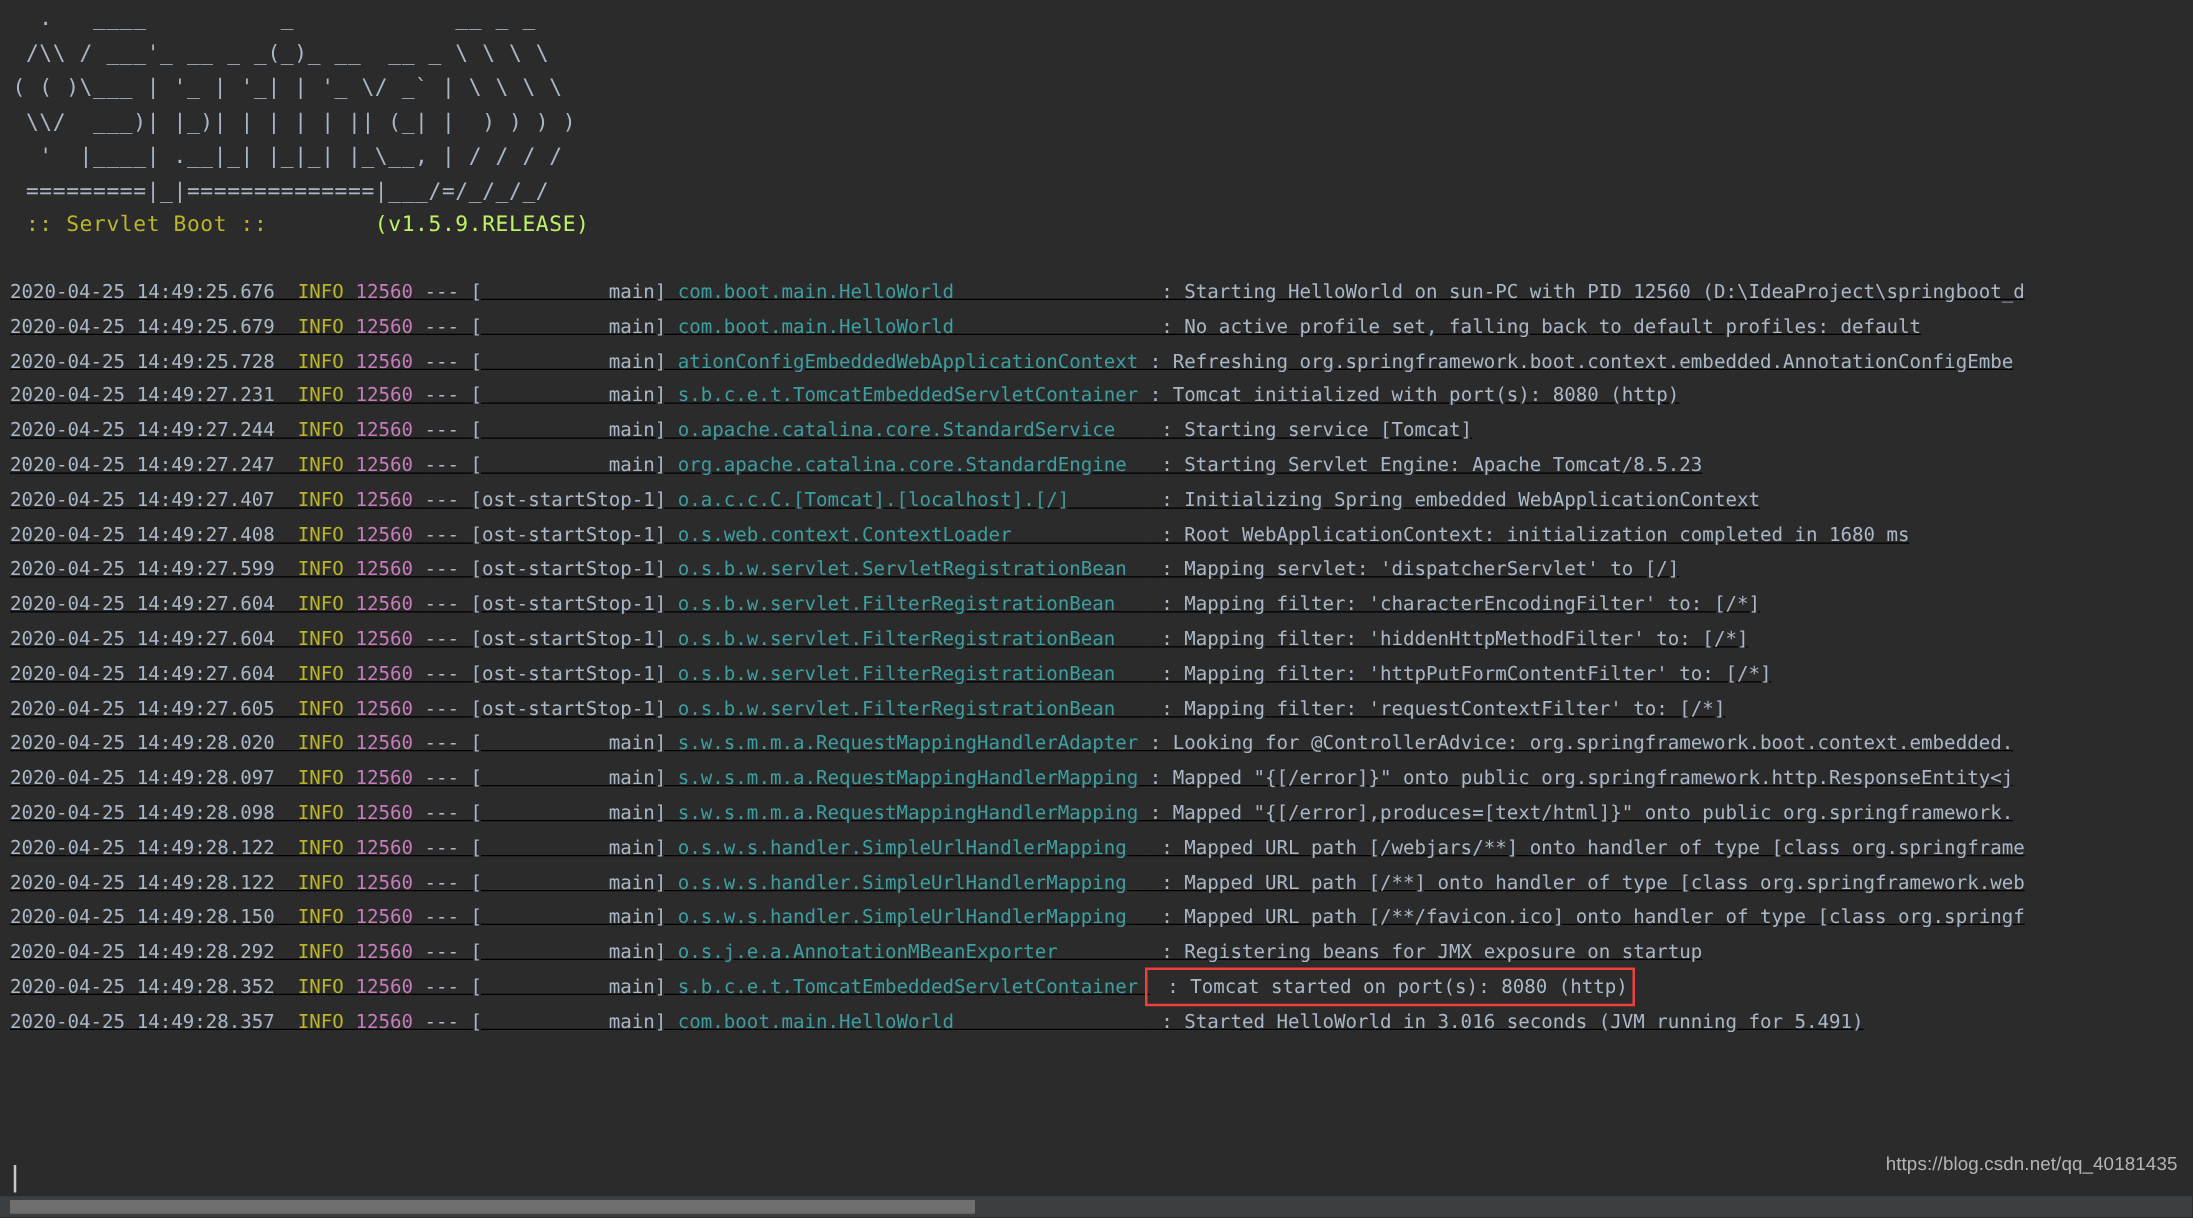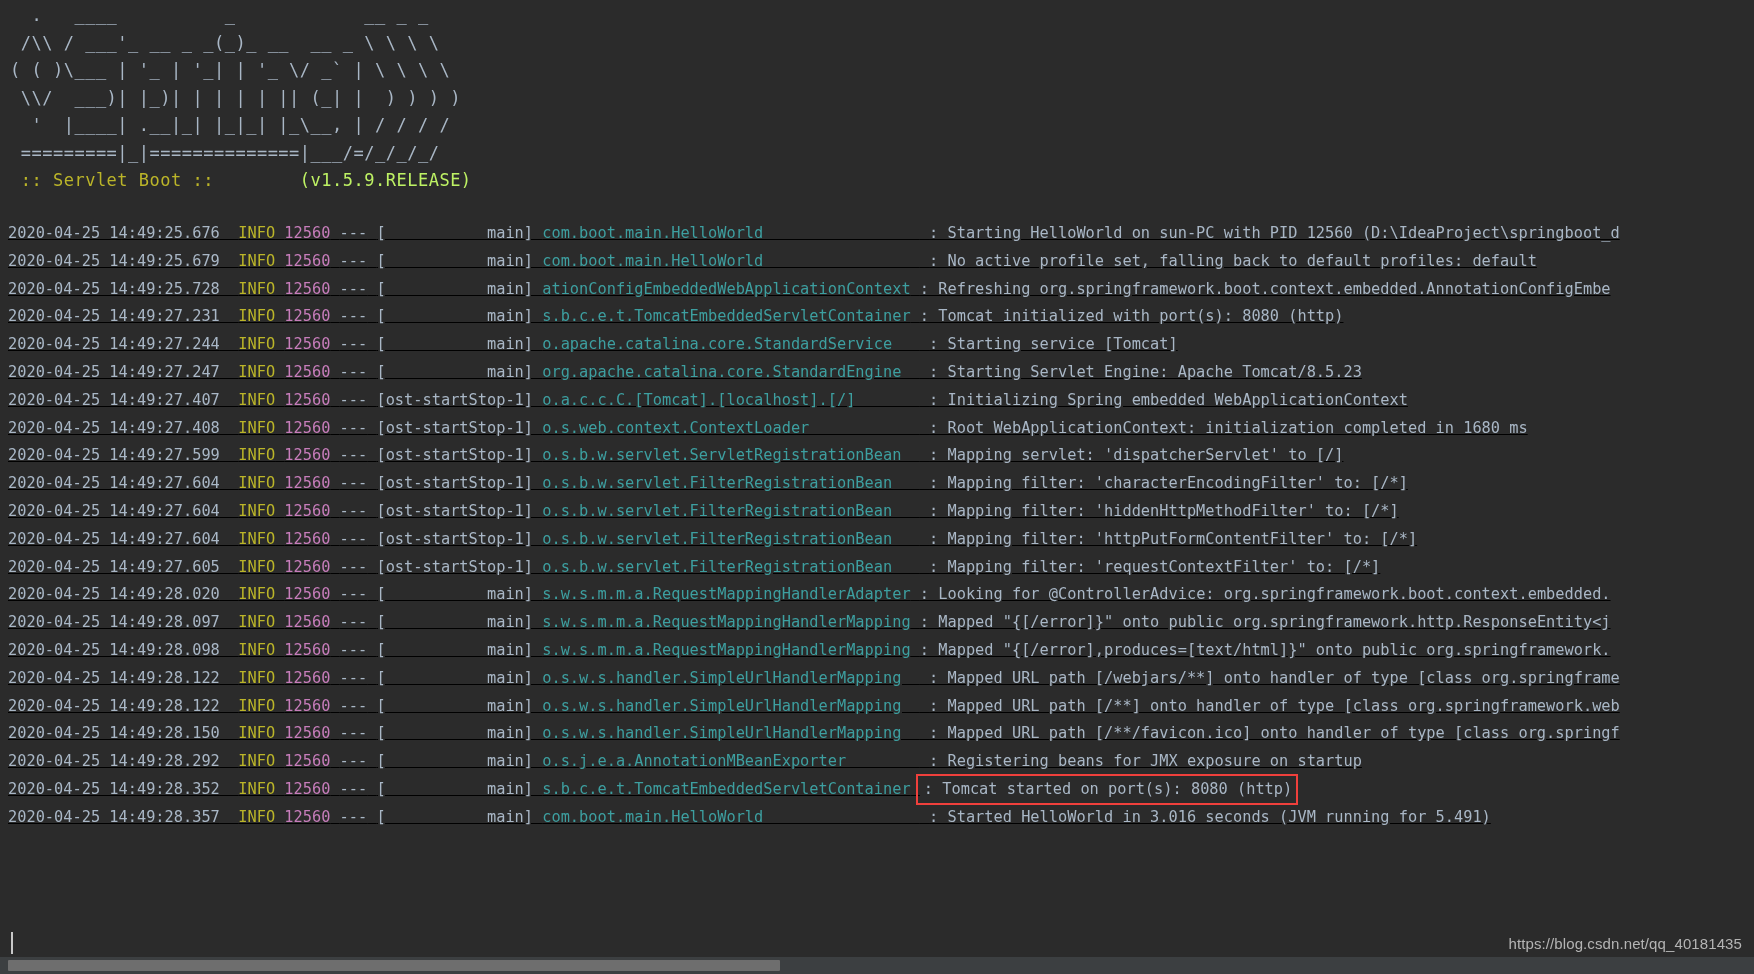--- a/index.html
+++ b/index.html
@@ -52,21 +52,21 @@
   .pid     { color:#c77dbb; }
   .dash    { color:#a9b7c6; }
   .thread  { color:#a9b7c6; }
   .logger  { color:#3d9fa0; }
   .msg     { color:#a9b7c6; }
 
   
   .logline.boxed .msg {
     outline:2px solid #f0403c;
     outline-offset:0;
-    padding:2px 4px 3px 6px;
+    padding:2px 4px 3px 16px;
     margin-left:-2px;
     position:relative;
     display:inline-block;
     line-height:22px;
   }
 
   
   #caret {
     position:absolute;
     left:11px; top:932px;
@@ -85,21 +85,21 @@
     position:absolute;
     left:8px; top:3px;
     width:772px; height:11px;
     background:#6e6e6e;
     border-radius:1px;
   }
 
   
   #watermark {
     position:absolute;
-    right:12px; bottom:22px;
+    right:12px; bottom:34px;
     font-family:"Liberation Sans",sans-serif;
     font-size:15px;
     color:#b4b4b4;
     letter-spacing:0.1px;
   }
 </style>
 </head>
 <body>
 
 <div id="console">

